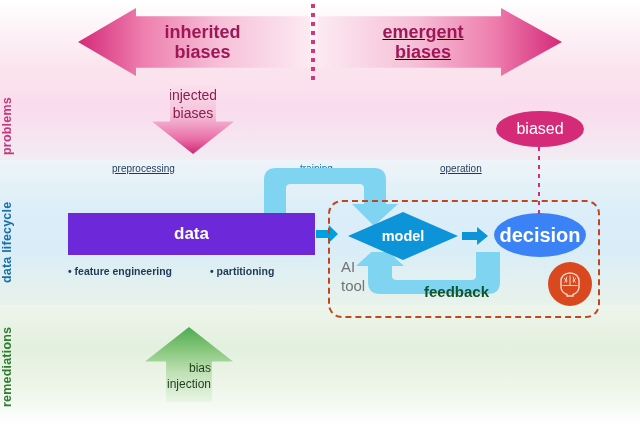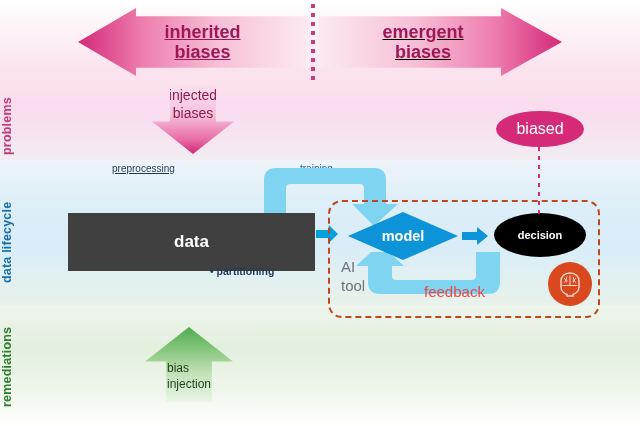--- a/index.html
+++ b/index.html
@@ -42,21 +42,21 @@
     position:absolute;left:318px;top:8px;width:244px;height:68px;
     background:linear-gradient(to right,#fceaf2 0%,#f6bfd7 40%,#ee7eae 72%,#d42a78 100%);
     clip-path:polygon(0% 12%,75% 12%,75% 0%,100% 50%,75% 100%,75% 88%,0% 88%);
     display:flex;align-items:center;justify-content:center;text-decoration:underline;
   }
   .arrow-text{
     color:#9e1756;font-weight:bold;font-size:18px;line-height:1.12;
     text-align:center;margin-right:6px;
   }
   #arrow-emergent .arrow-text{margin-right:34px;margin-left:0;}
-  #arrow-inherited .arrow-text{margin-left:30px;margin-right:13px;text-decoration:underline;}
+  #arrow-inherited .arrow-text{margin-left:30px;margin-right:13px;}
 
   
   #biases-divider{
     position:absolute;left:311px;top:4px;width:4px;height:80px;
     background-image:linear-gradient(to bottom,#c83b7f 0 4px,transparent 4px 9px);
     background-size:4px 9px;
   }
 
   
   #arrow-injected{
@@ -70,22 +70,22 @@
   }
 
   
   .stage-label{position:absolute;color:#1f3a56;font-size:10px;text-decoration:underline;}
   #stage-preprocessing{left:112px;top:163px;}
   #stage-training{left:300px;top:163px;color:#1a6fa8;}
   #stage-operation{left:440px;top:163px;}
 
   
   #data-box{
-    position:absolute;left:68px;top:213px;width:247px;height:58px;
-    background:#404040;
+    position:absolute;left:68px;top:213px;width:247px;height:42px;
+    background:#6d28d9;
     display:flex;align-items:center;justify-content:center;
     color:#ffffff;font-weight:bold;font-size:17px;
   }
   #arrow-data-to-model{
     position:absolute;left:316px;top:225px;width:22px;height:18px;
     background:#00a0e0;
     clip-path:polygon(0% 28%,58% 28%,58% 0%,100% 50%,58% 100%,58% 72%,0% 72%);
   }
 
   
@@ -115,61 +115,61 @@
     display:flex;align-items:center;justify-content:center;
     color:#ffffff;font-weight:bold;font-size:14.5px;
   }
   #arrow-model-to-decision{
     position:absolute;left:462px;top:227px;width:26px;height:18px;
     background:#0d93d8;
     clip-path:polygon(0% 28%,58% 28%,58% 0%,100% 50%,58% 100%,58% 72%,0% 72%);
   }
   #decision-ellipse{
     position:absolute;left:494px;top:213px;width:92px;height:44px;
-    background:#000000;border-radius:50%;
-    display:flex;align-items:center;justify-content:center;
-    color:#ffffff;font-weight:bold;font-size:11px;
+    background:#3b82f6;border-radius:50%;
+    display:flex;align-items:center;justify-content:center;
+    color:#ffffff;font-weight:bold;font-size:20px;
   }
 
   
   #biased-ellipse{
     position:absolute;left:496px;top:111px;width:88px;height:36px;
     background:#d42a78;border-radius:50%;
     display:flex;align-items:center;justify-content:center;
     color:#ffffff;font-size:16px;
   }
   #biased-connector{
     position:absolute;left:538px;top:147px;width:2px;height:70px;
     background-image:linear-gradient(to bottom,#d42a78 0 4px,transparent 4px 9px);
     background-size:2px 9px;
   }
 
   
   #arrow-feedback{position:absolute;left:340px;top:252px;width:200px;height:58px;}
   #feedback-label{
     position:absolute;left:424px;top:283px;
-    color:#ef4444;font-size:15px;
+    color:#14532d;font-size:15px;font-weight:bold;
   }
 
   
   #brain-icon{
     position:absolute;left:548px;top:262px;width:44px;height:44px;
     background:#d9481f;border-radius:50%;
     display:flex;align-items:center;justify-content:center;
   }
 
   
   #arrow-bias-injection{
     position:absolute;left:145px;top:327px;width:88px;height:75px;
     background:linear-gradient(to top,#e9f5e6 0%,#bfe0b4 40%,#7fc376 74%,#4fab52 100%);
     clip-path:polygon(50% 0%,100% 46%,76% 46%,76% 100%,24% 100%,24% 46%,0% 46%);
     display:flex;align-items:flex-end;justify-content:center;
   }
   #arrow-bias-injection .inner{
-    padding-bottom:10px;color:#1d3d1c;font-size:12px;line-height:1.35;text-align:left;
+    padding-bottom:10px;color:#1d3d1c;font-size:12px;line-height:1.35;text-align:right;
   }
 </style>
 </head>
 <body>
 
 <div id="stage">
 
   <div class="band" id="band-problems"></div>
   <div class="band" id="band-lifecycle"></div>
   <div class="band" id="band-remediations"></div>
@@ -196,29 +196,31 @@
 
   <div id="arrow-injected">
     <div class="inner">
       <div>injected</div>
       <div>biases</div>
     </div>
   </div>
 
   <div class="stage-label" id="stage-preprocessing">preprocessing</div>
   <div class="stage-label" id="stage-training">training</div>
+  <div class="stage-label" id="stage-operation">operation</div>
 
   <svg id="arrow-training" viewBox="0 0 140 62">
     <path d="M2,62 L2,16 Q2,4 14,4 L112,4 Q124,4 124,16 L124,40 L136,40 L112,62 L90,40 L102,40 L102,24 Q102,20 97,20 L29,20 Q24,20 24,24 L24,62 Z" fill="#7fd4f2"></path>
   </svg>
 
   <div id="data-box">data</div>
   <div id="arrow-data-to-model"></div>
 
   <div class="bullets" id="bullets-left">
+    <div>feature engineering</div>
   </div>
   <div class="bullets" id="bullets-right">
     <div>partitioning</div>
   </div>
 
   <div id="ai-tool-box"></div>
   <div id="ai-tool-label">
     <div>AI</div>
     <div>tool</div>
   </div>

